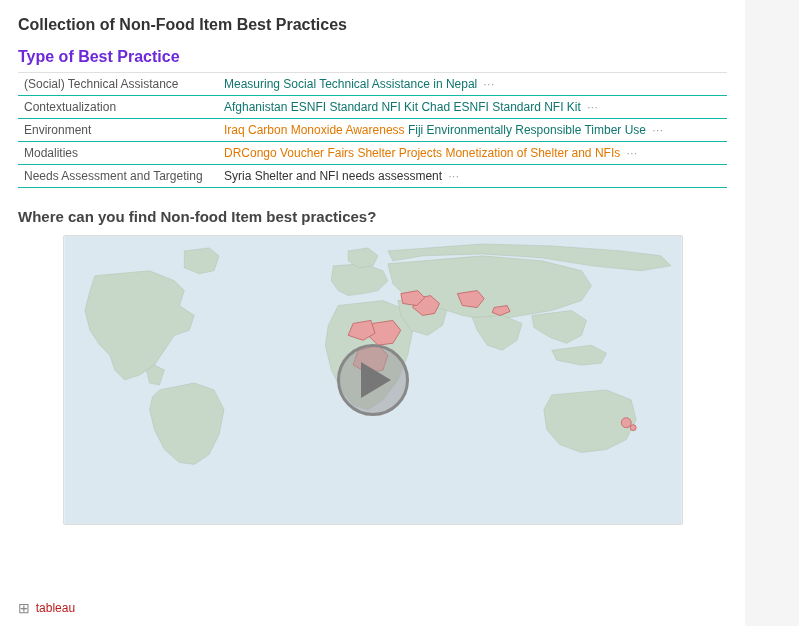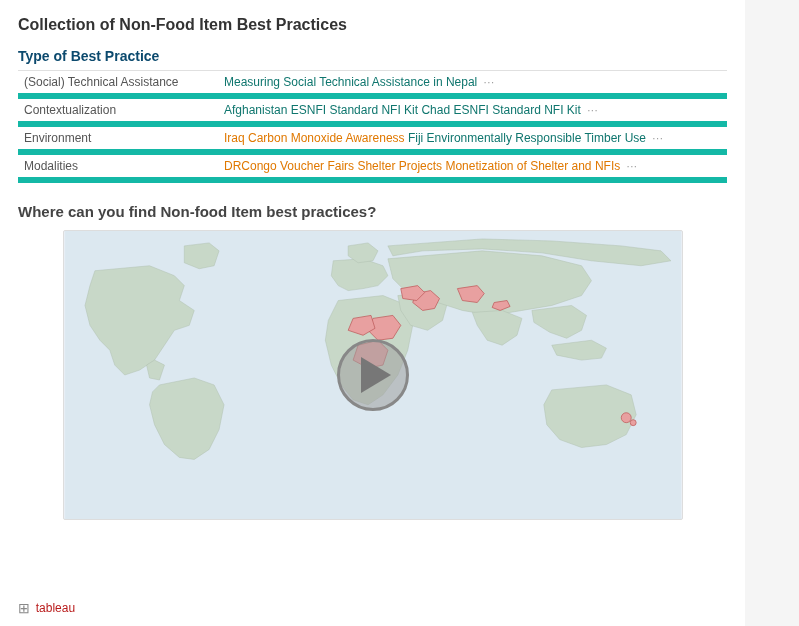--- a/index.html
+++ b/index.html
@@ -17,33 +17,33 @@
       padding: 16px 18px;
       position: relative;
     }
     .page-title {
       font-size: 16px;
       font-weight: bold;
       color: #333;
       margin-bottom: 14px;
     }
     .section-title {
-      font-size: 14px;
+      font-size: 16px;
       font-weight: bold;
-      color: #0c4a6e;
+      color: #6d28d9;
       margin-bottom: 6px;
     }
     .table-container {
       width: 100%;
       border-collapse: collapse;
       font-size: 12px;
       margin-bottom: 20px;
     }
     .table-container tr {
-      border-bottom: 6px solid #14b8a6;
+      border-bottom: 1px solid #14b8a6;
     }
     .table-container tr:first-child {
       border-top: 1px solid #e0e0e0;
     }
     .table-container td {
       padding: 4px 6px;
       vertical-align: top;
       color: #555;
     }
     .table-container td:first-child {
@@ -144,20 +144,24 @@
           <td><a href="#" class="link-blue">Afghanistan ESNFI Standard NFI Kit</a>  <a href="#" class="link-blue">Chad ESNFI Standard NFI Kit</a><span class="ellipsis"> ···</span></td>
         </tr>
         <tr>
           <td>Environment</td>
           <td><a href="#" class="link-orange">Iraq Carbon Monoxide Awareness</a>  <a href="#" class="link-blue">Fiji Environmentally Responsible Timber Use</a><span class="ellipsis"> ···</span></td>
         </tr>
         <tr>
           <td>Modalities</td>
           <td><a href="#" class="link-orange">DRCongo Voucher Fairs Shelter Projects</a>  <a href="#" class="link-orange">Monetization of Shelter and NFIs</a><span class="ellipsis"> ···</span></td>
         </tr>
+        <tr>
+          <td>Needs Assessment and Targeting</td>
+          <td><a href="#" style="color: rgb(51, 51, 51); text-decoration: none;">Syria Shelter and NFI needs assessment</a><span class="ellipsis"> ···</span></td>
+        </tr>
       </tbody>
   </table>
 
   <div class="section-subtitle">Where can you find Non-food Item best practices?</div>
 
   <div class="map-container">
     <svg class="world-map-svg" viewBox="0 0 620 290" xmlns="http://www.w3.org/2000/svg">
 
       <rect width="620" height="290" fill="#dce8f0"></rect>
 

